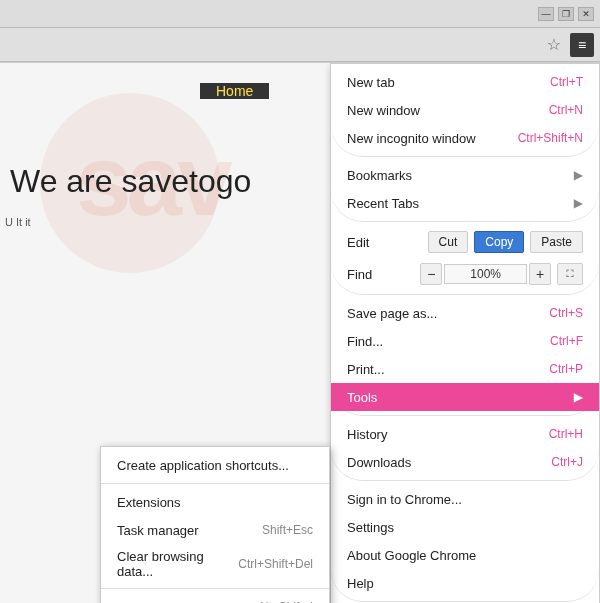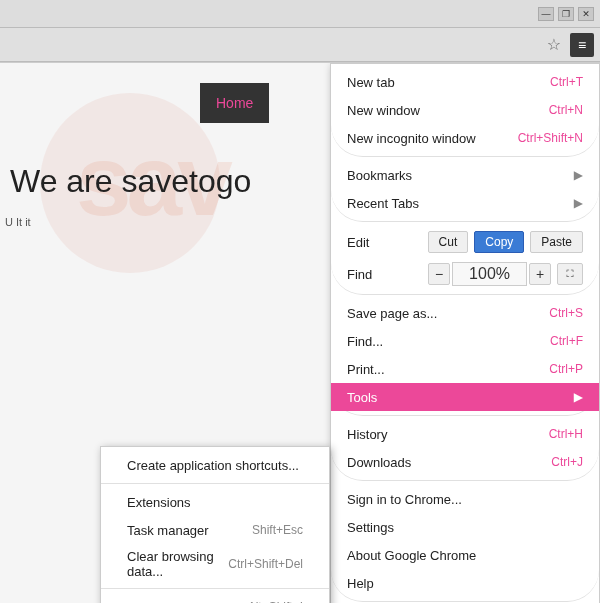--- a/index.html
+++ b/index.html
@@ -109,22 +109,22 @@
       width: 180px;
       height: 180px;
       border-radius: 50%;
       background: rgba(200, 80, 50, 0.08);
     }
     .page-nav {
       position: absolute;
       top: 20px;
       left: 200px;
       background: #333;
-      color: #ec4899;
-      padding: 12px 16px;
+      color: #fde047;
+      padding: 0 16px;
       font-size: 14px;
     }
     .page-title {
       position: absolute;
       top: 100px;
       left: 10px;
       font-size: 32px;
       font-weight: normal;
       color: #222;
     }
@@ -252,24 +252,24 @@
       border: 1px solid #ccc;
       border-radius: 2px;
       display: flex;
       align-items: center;
       justify-content: center;
       cursor: pointer;
       font-size: 14px;
       color: #333;
     }
     .zoom-value {
-      padding: 2px 16px;
+      padding: 2px 25px;
       border: 1px solid #ccc;
       background: #f8f8f8;
-      font-size: 16px;
+      font-size: 12px;
       color: #333;
       min-width: 44px;
       text-align: center;
     }
     .fullscreen-btn {
       width: 26px;
       height: 22px;
       background: #f0f0f0;
       border: 1px solid #ccc;
       border-radius: 2px;
@@ -289,21 +289,21 @@
       right: 270px;
       width: 230px;
       background: #fff;
       border: 1px solid #ccc;
       box-shadow: 2px 2px 8px rgba(0,0,0,0.3);
       z-index: 101;
       font-size: 13px;
     }
     .submenu-section {
       border-bottom: 1px solid #e0e0e0;
-      padding: 4px 10px;
+      padding: 4px 0;
     }
     .submenu-section:last-child {
       border-bottom: none;
     }
     .submenu-item {
       display: flex;
       align-items: center;
       padding: 5px 16px;
       cursor: pointer;
       color: #222;

